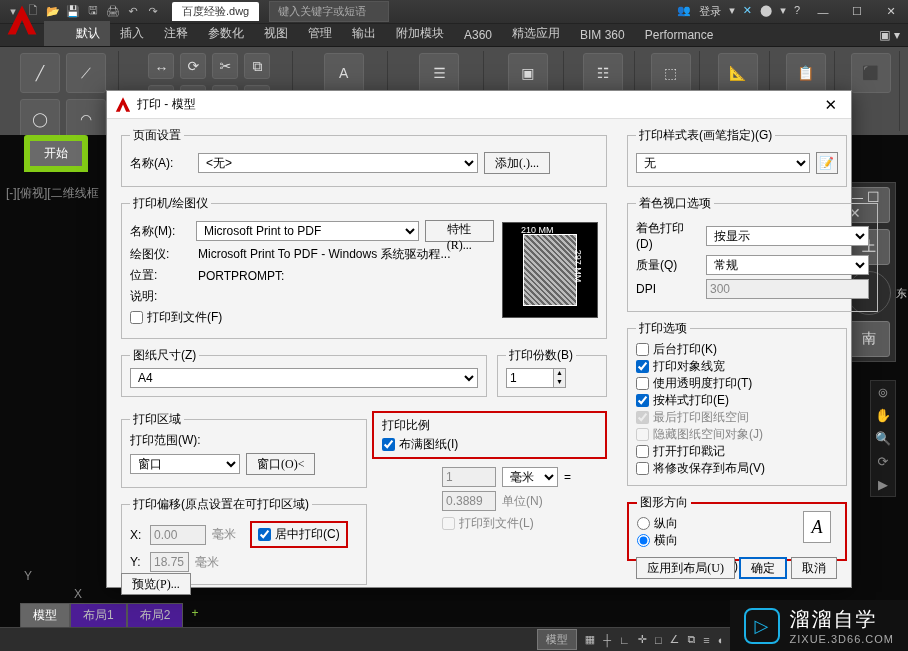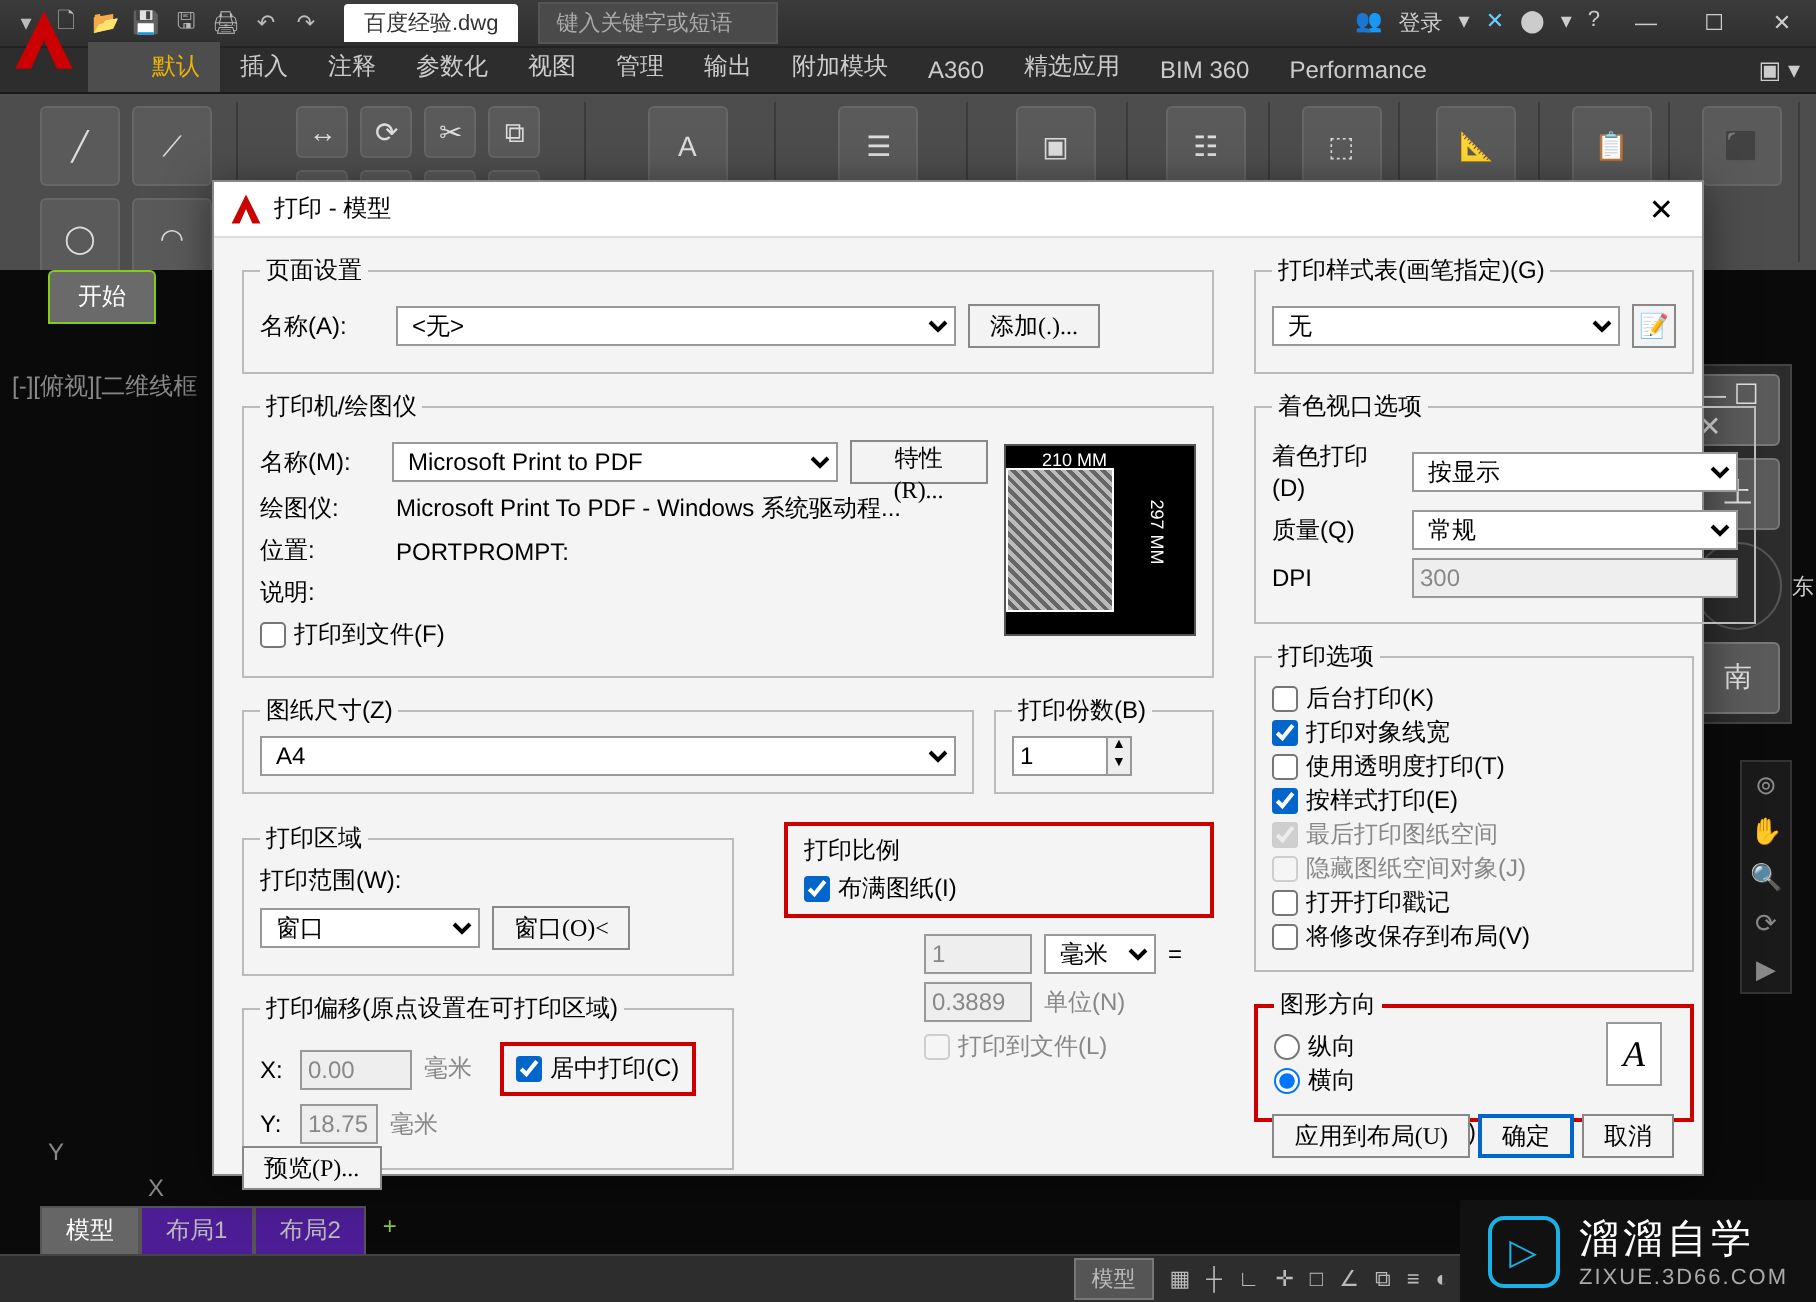--- a/index.html
+++ b/index.html
@@ -11,35 +11,35 @@
 .qat span { width:18px; height:18px; display:inline-flex; align-items:center; justify-content:center; color:#bbb; cursor:pointer; }
 .doc-tab { background:#fff; color:#333; padding:2px 10px; margin-left:6px; border-radius:2px 2px 0 0; font-size:11px; }
 .title-search { background:#4a4a4a; color:#aaa; padding:2px 8px; margin-left:10px; font-size:11px; min-width:120px; border:1px solid #555; }
 .title-icons { margin-left:auto; display:flex; gap:8px; color:#ccc; font-size:11px; padding-right:6px; }
 .win-btns { display:flex; gap:0; }
 .win-btns span { width:34px; height:22px; display:flex; align-items:center; justify-content:center; color:#ccc; }
 
 
 .ribbon-tabs { height:23px; background:#2d2d2d; display:flex; align-items:flex-end; padding-left:44px; font-size:12px; border-bottom:1px solid #1a1a1a; }
 .ribbon-tabs .tab { color:#ccc; padding:4px 10px; cursor:pointer; }
-.ribbon-tabs .tab.active { background:#4d4d4d; color:#eab308;padding-left:32px; }
+.ribbon-tabs .tab.active { background:#4d4d4d; color:#ffffff;padding-left:32px; }
 .app-logo { position:absolute; left:6px; top:4px; width:32px; height:32px; background:#c00; clip-path: polygon(5% 95%, 50% 5%, 95% 95%, 70% 95%, 50% 50%, 30% 95%); z-index:5; }
 
 
 .ribbon { height:88px; background:#4d4d4d; display:flex; padding:4px 8px; gap:8px; }
 .rgroup { display:flex; flex-direction:column; align-items:center; justify-content:space-between; padding:2px 8px; border-right:1px solid #3a3a3a; }
 .rgroup .icons { display:flex; gap:6px; flex-wrap:wrap; justify-content:center; }
 .ricon { width:26px; height:26px; border:1px solid #666; border-radius:3px; background:#5a5a5a; display:flex; align-items:center; justify-content:center; color:#ddd; font-size:14px; }
 .big-ricon { width:40px; height:40px; }
 .rlabel { color:#bbb; font-size:11px; margin-top:2px; }
 
 
 .viewport { position:absolute; top:135px; left:0; right:0; bottom:24px; background:#0a0a0a; }
 .view-tabs { position:absolute; top:135px; left:24px; display:flex; }
-.view-tabs .vtab { background:#6a6a6a; color:#fff; font-size:12px; padding:4px 14px; border-radius:3px 3px 0 0; margin-right:2px; border:1px solid #84cc16; }
+.view-tabs .vtab { background:#6a6a6a; color:#fff; font-size:12px; padding:4px 14px; border-radius:3px 3px 0 0; margin-right:2px; border:6px solid #84cc16; }
 .vp-label { position:absolute; top:185px; left:6px; color:#888; font-size:12px; }
 .xyz { position:absolute; left:24px; bottom:50px; color:#888; font-size:12px; }
 .xyz .yaxis { display:block; margin-bottom:4px; }
 .xyz .xaxis { margin-left:50px; }
 
 
 .nav-cube-dock { position:absolute; right:12px; top:182px; width:54px; background:#2c2c2c; border:1px solid #444; padding:4px; display:flex; flex-direction:column; gap:6px; align-items:center; }
 .nav-cube-dock .cbtn { width:42px; height:36px; background:#5a5a5a; border:1px solid #777; border-radius:3px; display:flex; align-items:center; justify-content:center; color:#ddd; font-size:14px; }
 .right-tools { position:absolute; right:12px; top:380px; width:26px; display:flex; flex-direction:column; gap:8px; border:1px solid #333; padding:4px; background:#1a1a1a; }
 .right-tools span { color:#888; text-align:center; font-size:13px; }
@@ -66,21 +66,21 @@
 fieldset { border:1px solid #bbb; padding:4px 8px 8px 8px; margin-bottom:8px; }
 legend { font-size:12px; padding:0 3px; }
 .row { display:flex; align-items:center; gap:6px; margin:4px 0; }
 .lbl { width:62px; }
 .lbl2 { width:64px; }
 select, input[type=text] { border:1px solid #999; height:20px; font-size:12px; padding:0 3px; background:#fff; }
 select:disabled, input:disabled { background:#eee; color:#888; }
 button.btn { border:1px solid #888; background:#f3f3f3; height:22px; padding:0 10px; font-size:12px; cursor:pointer;font-family:Liberation Serif, serif; }
 input[type=checkbox], input[type=radio] { margin-right:4px; vertical-align:middle; }
 label { font-size:12px; }
-.paper-preview { position:absolute; right:8px; top:10px; width:96px; height:96px; background:#000; border:1px solid #555; display:flex; align-items:center; color:#fff; font-size:9px; }
+.paper-preview { position:absolute; right:8px; top:10px; width:96px; height:96px; background:#000; border:1px solid #555; display:flex; align-items:center; justify-content:center; color:#fff; font-size:9px; }
 .paper-preview .sheet { width:54px; height:72px; background:repeating-linear-gradient(45deg,#bbb,#bbb 2px,#666 2px,#666 4px); border:1px solid #fff; position:relative; }
 .paper-preview .w { position:absolute; top:2px; left:18px; font-size:9px; color:#fff; }
 .paper-preview .h { position:absolute; right:2px; top:38px; font-size:9px; transform:rotate(90deg); color:#fff; }
 .red-box { border:2px solid #c00; }
 .dlg-buttons { position:absolute; right:14px; bottom:8px; display:flex; gap:4px; align-items:flex-end; }
 .ok-btn { border:2px solid #0066cc !important; }
 .orient-icon { position:absolute; right:14px; top:0; width:28px; height:32px; border:1px solid #999; background:#fff; display:flex; align-items:center; justify-content:center; font-style:italic; font-family:serif; font-size:18px; }
 .spin { display:flex; }
 .spin input { width:48px; }
 .spin .arrows { display:flex; flex-direction:column; border:1px solid #999; border-left:none; }
@@ -335,21 +335,21 @@
           <div class="spin">
             <input type="text" value="1" style="">
             <div class="arrows">
                 <span>▲</span>
                 <span>▼</span>
               </div>
           </div>
         </fieldset>
       </div>
 
-      <div style="display:flex; gap:25px; margin-top:6px">
+      <div style="display:flex; gap:5px; margin-top:6px">
         <div style="width:246px">
           <fieldset>
             <legend>打印区域</legend>
             <div>打印范围(W):</div>
             <div class="row">
               <select style="width:110px"><option>窗口</option></select>
               <button class="btn">窗口(O)&lt;</button>
             </div>
           </fieldset>
           <fieldset>

